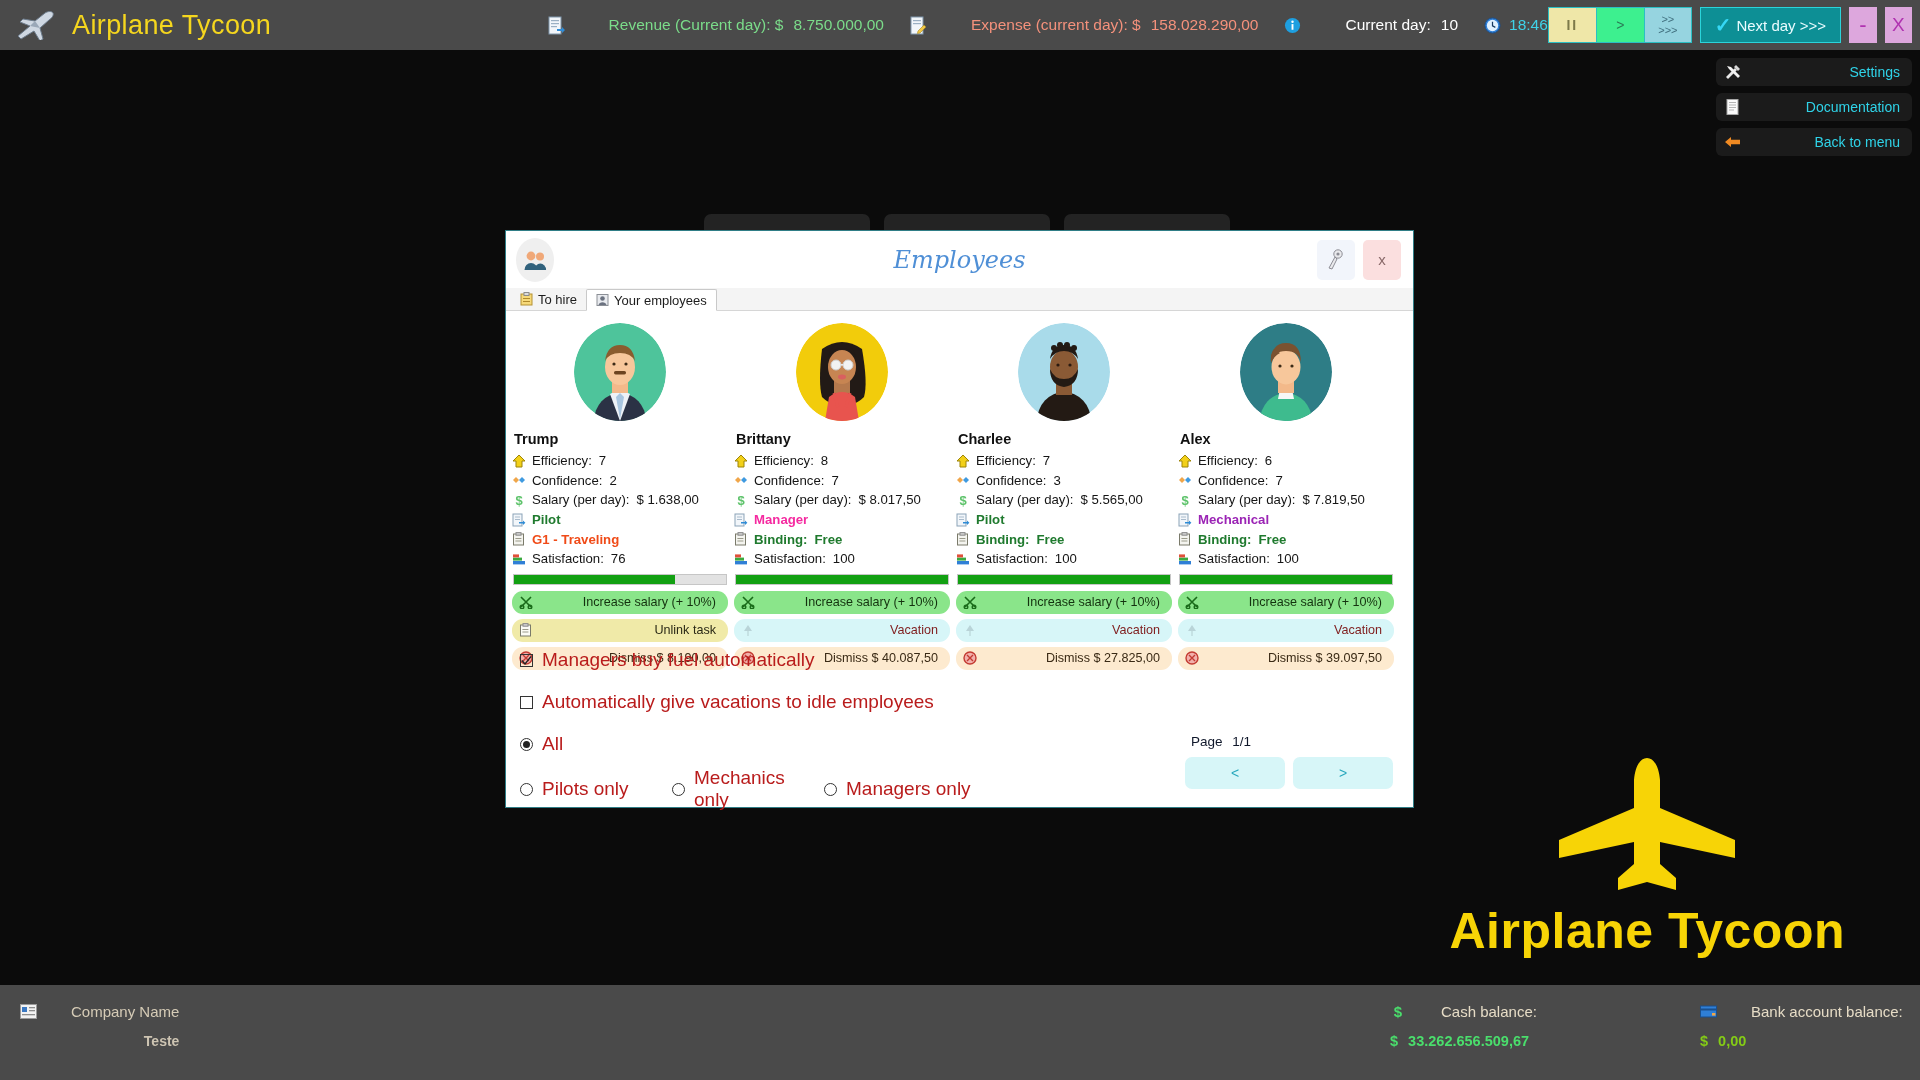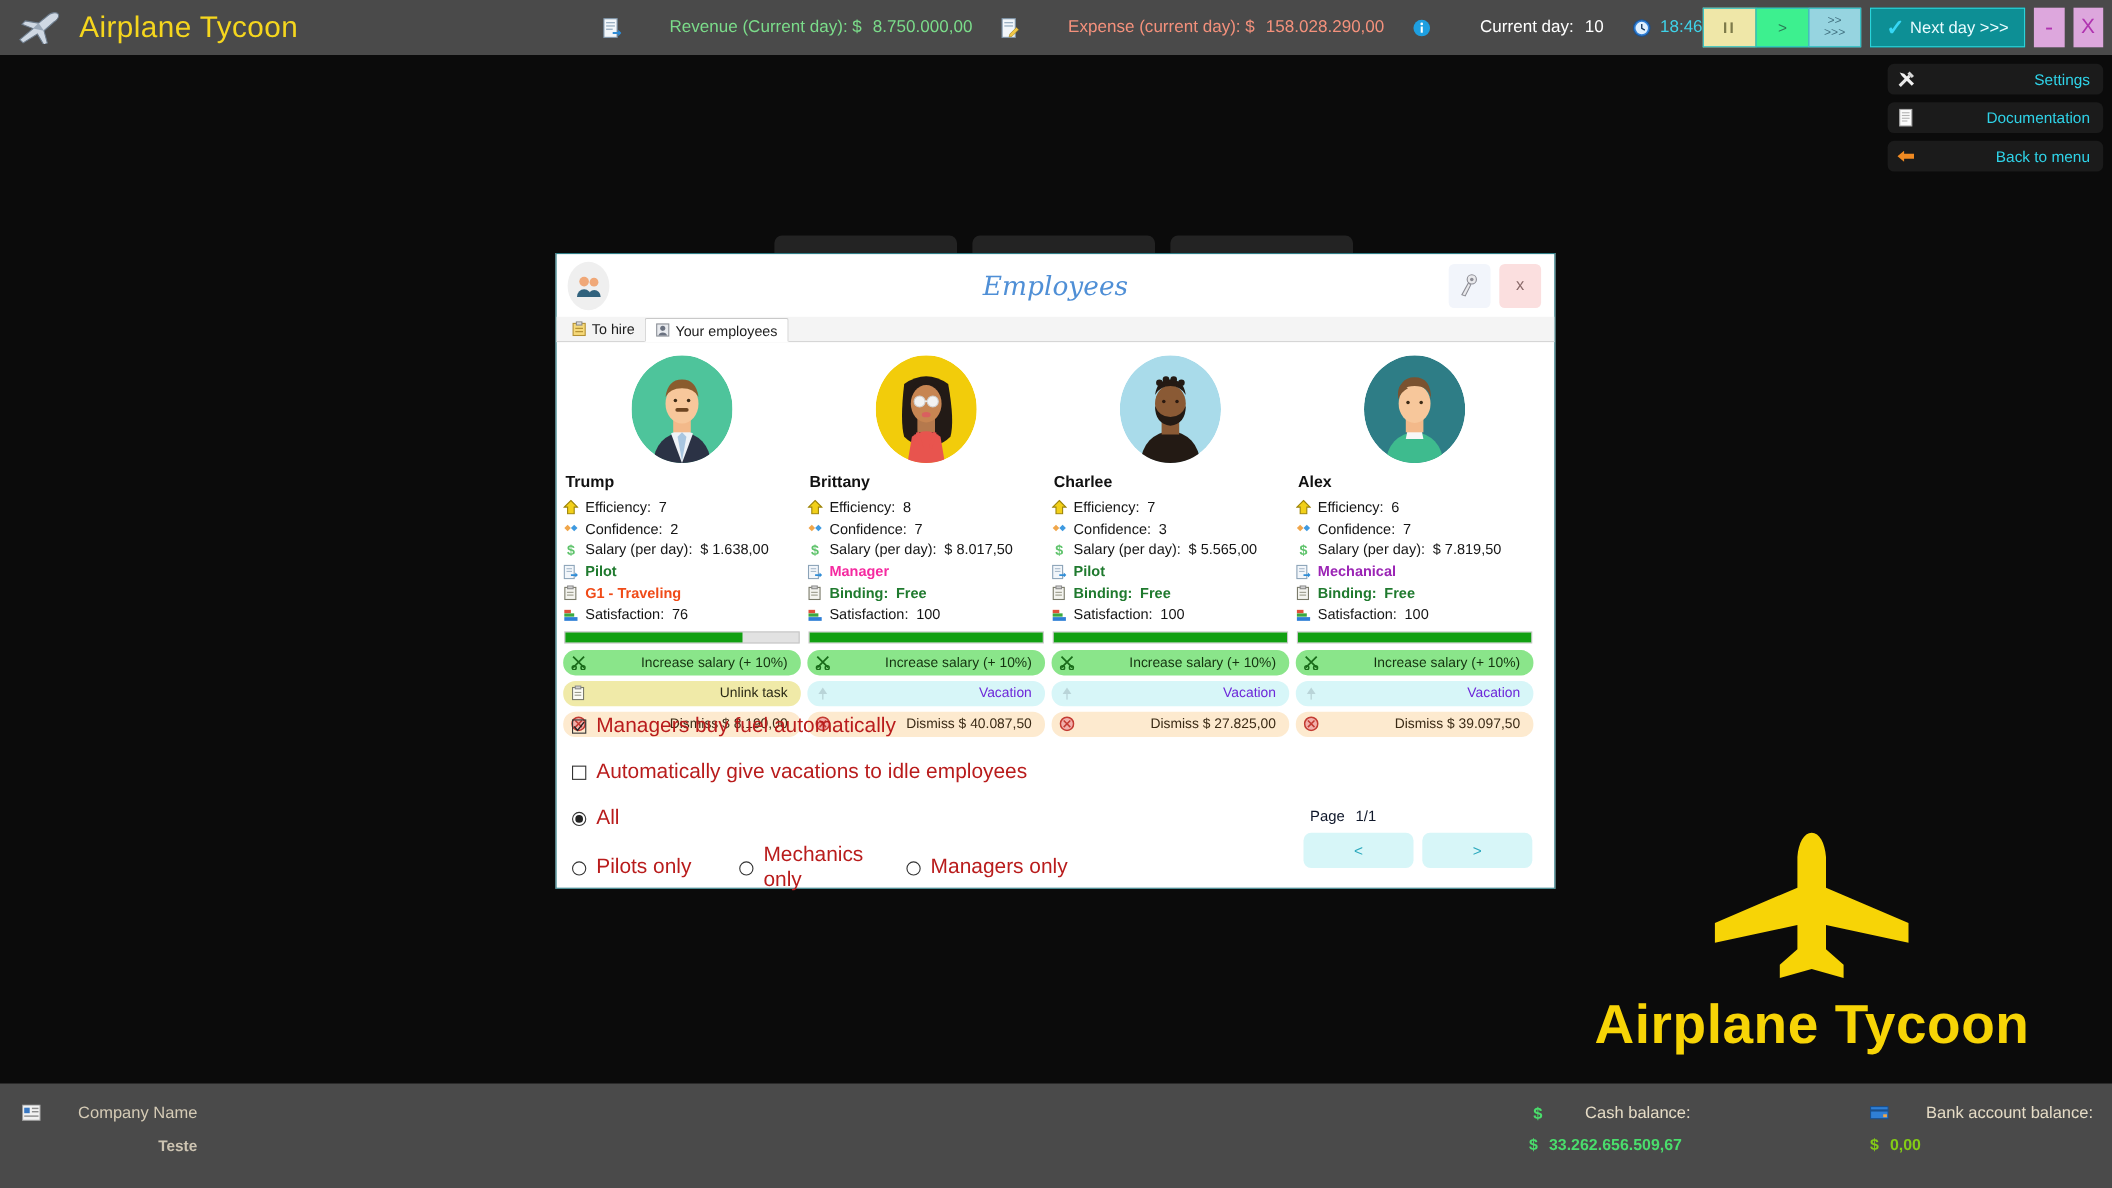--- a/index.html
+++ b/index.html
@@ -107,21 +107,21 @@
   .bind-free .k, .bind-free .v { color: #1f7a2e; font-weight: bold; }
 
   .satbar { height: 11px; background: #e2e2e2; border: 1px solid #c6c6c6; margin: 5px 1px 6px 1px; }
   .satfill { height: 100%; background: #12a012; }
 
   .act { height: 23px; border-radius: 11px; display: flex; align-items: center; padding: 0 12px 0 7px; font-size: 12.6px; margin-bottom: 5px; cursor: pointer; }
   .act .ai { width: 14px; height: 14px; flex: 0 0 auto; }
   .act .al { margin-left: auto; }
   .act-salary { background: #8ae58a; color: #14320f; }
   .act-unlink { background: #f0eaa8; color: #2b2a16; }
-  .act-vac { background: #d7f6f8; color: #6d28d9; }
+  .act-vac { background: #d7f6f8; color: #7f1d1d; }
   .act-dismiss { background: #fdeacf; color: #3a2a15; }
 
   
   .opts { position: absolute; left: 14px; top: 418px; width: 560px; font-size: 19px; color: #b91c1c; }
   .optrow { display: flex; align-items: center; margin-bottom: 20px; }
   .cbox { width: 13px; height: 13px; border: 1.4px solid #333; margin-right: 9px; display:flex;align-items:center;justify-content:center; cursor: pointer;}
   .cbox svg { display: block; }
   .rad { width: 13px; height: 13px; border: 1.4px solid #333; border-radius: 50%; margin-right: 9px; display:flex;align-items:center;justify-content:center; flex:0 0 auto; cursor: pointer;}
   .rad .dot { width: 7px; height: 7px; border-radius: 50%; background: #222; }
   .radrow { display: flex; align-items: center; }

